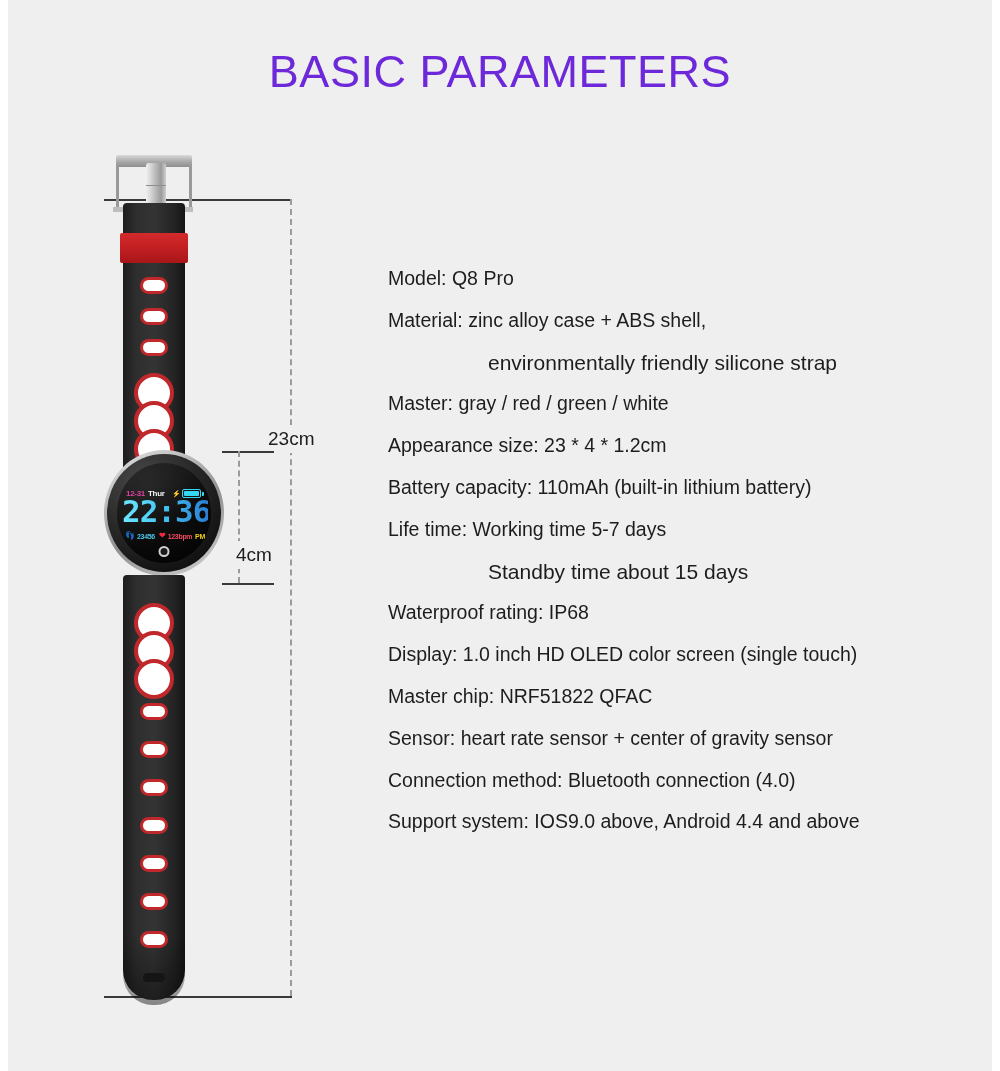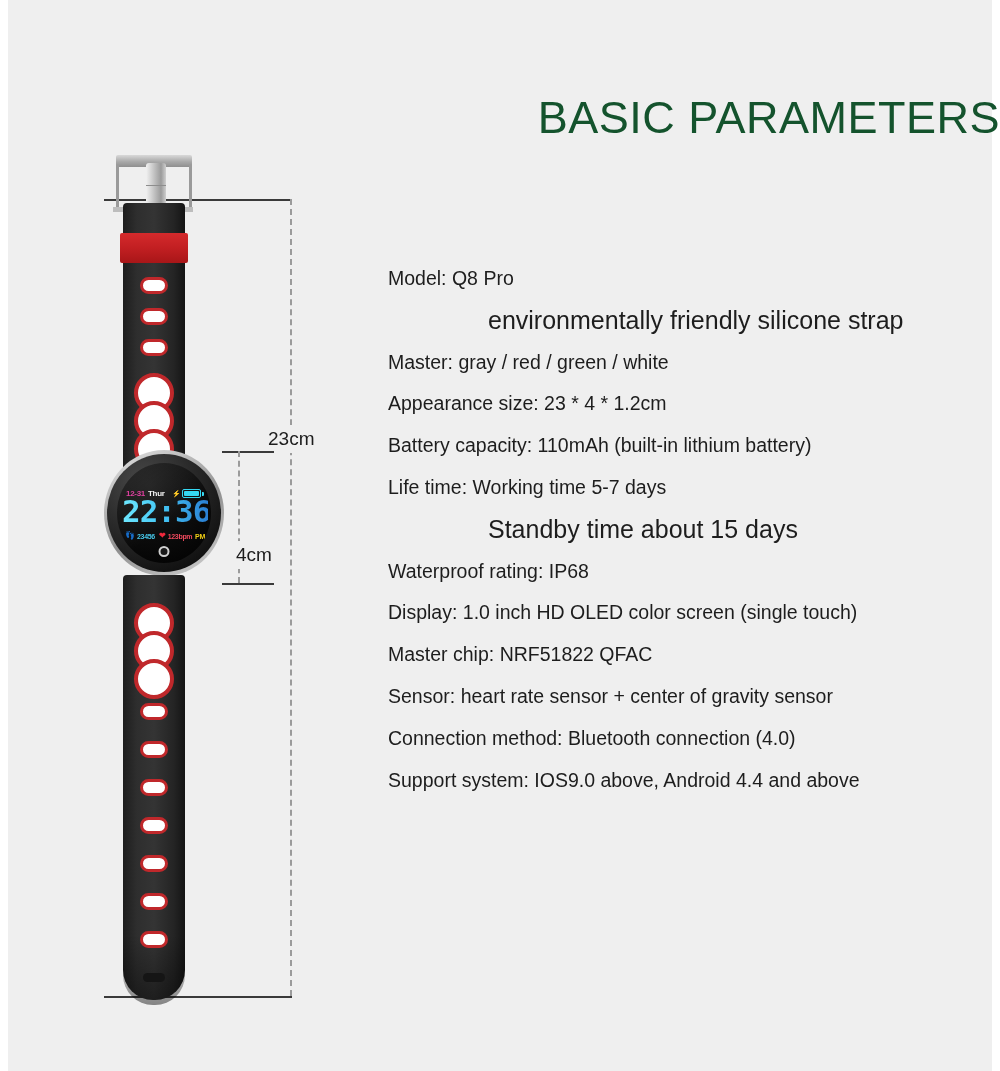--- a/index.html
+++ b/index.html
@@ -18,27 +18,26 @@
   .edge-left,.edge-right{
     position:absolute;top:0;bottom:0;width:8px;background:#ffffff;
   }
   .edge-left{left:0;}
   .edge-right{right:0;}
 
   
   .title{
     position:absolute;
     top:46px;left:0;width:1000px;
-    text-align:right;
+    text-align:center;
     font-size:45px;
     letter-spacing:.5px;
-    color:#14532d;
+    color:#6d28d9;
     font-weight:400;
     white-space:nowrap;
-    margin-top:46px;
   }
 
   
   .watch{
     position:absolute;
     left:104px;top:155px;
     width:120px;height:850px;
   }
   
   .clasp-bar{
@@ -203,21 +202,21 @@
     left:388px;top:258px;width:580px;
   }
   .spec-row{
     font-size:19.5px;
     line-height:41.8px;
     color:#1d1d1d;
     white-space:nowrap;
   }
   .spec-row b{font-weight:normal;}
   .spec-cont{
-    font-size:25px;
+    font-size:21px;
     line-height:41.8px;
     color:#1d1d1d;
     white-space:nowrap;
     padding-left:100px;
   }
 </style>
 </head>
 <body>
 
 <div class="page">
@@ -307,20 +306,24 @@
     <div class="notch" style="top:818px;"></div>
   </div>
 
   <div class="specs">
 
     <div class="spec-row">
       <b>Model:</b>
       <span>Q8 Pro</span>
     </div>
 
+    <div class="spec-row">
+      <b>Material:</b>
+      <span>zinc alloy case + ABS shell,</span>
+    </div>
     <div class="spec-cont">environmentally friendly silicone strap</div>
 
     <div class="spec-row">
       <b>Master:</b>
       <span>gray / red / green / white</span>
     </div>
 
     <div class="spec-row">
       <b>Appearance size:</b>
       <span>23 * 4 * 1.2cm</span>

